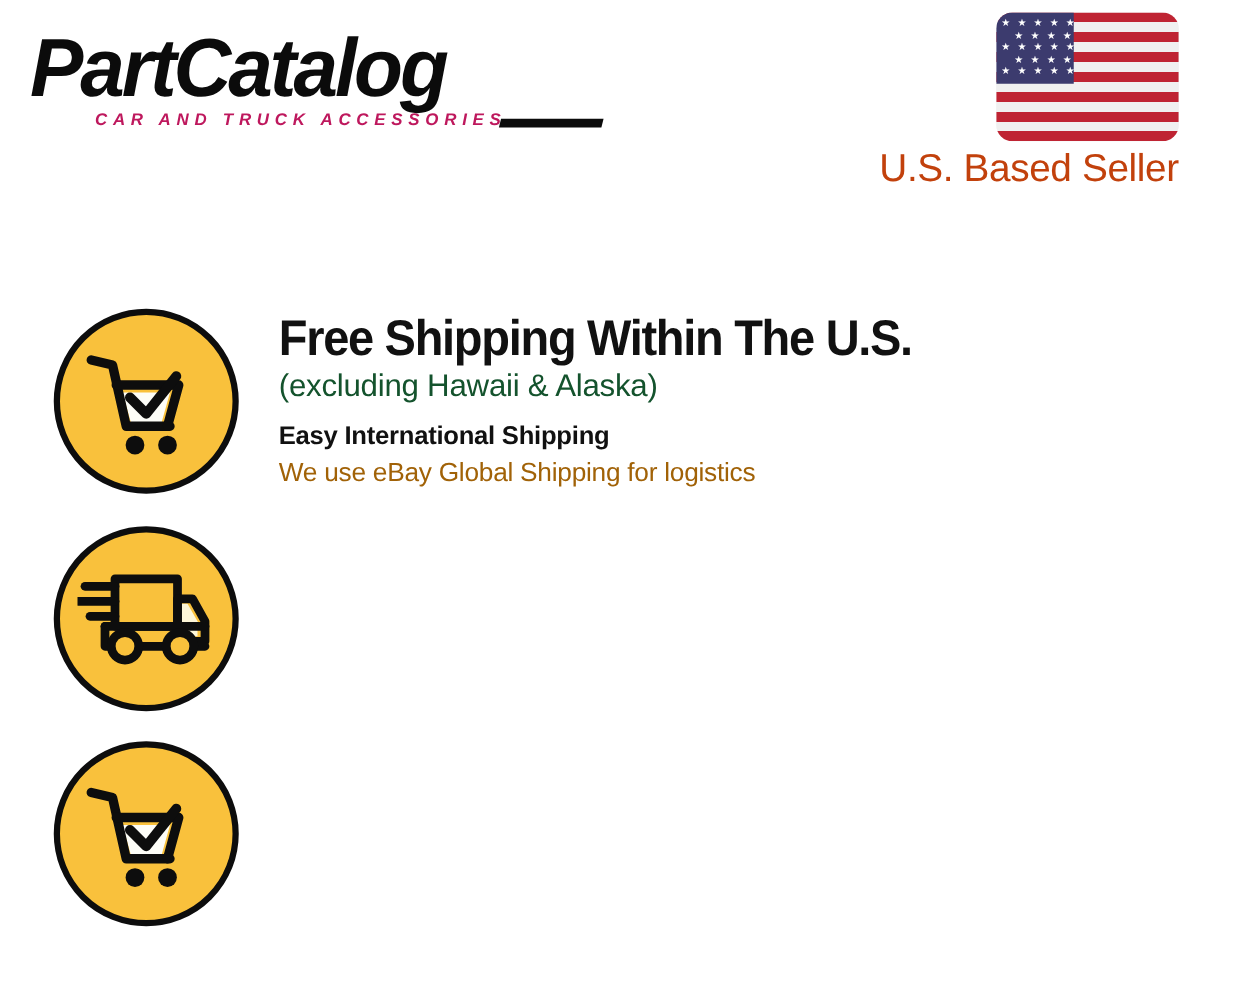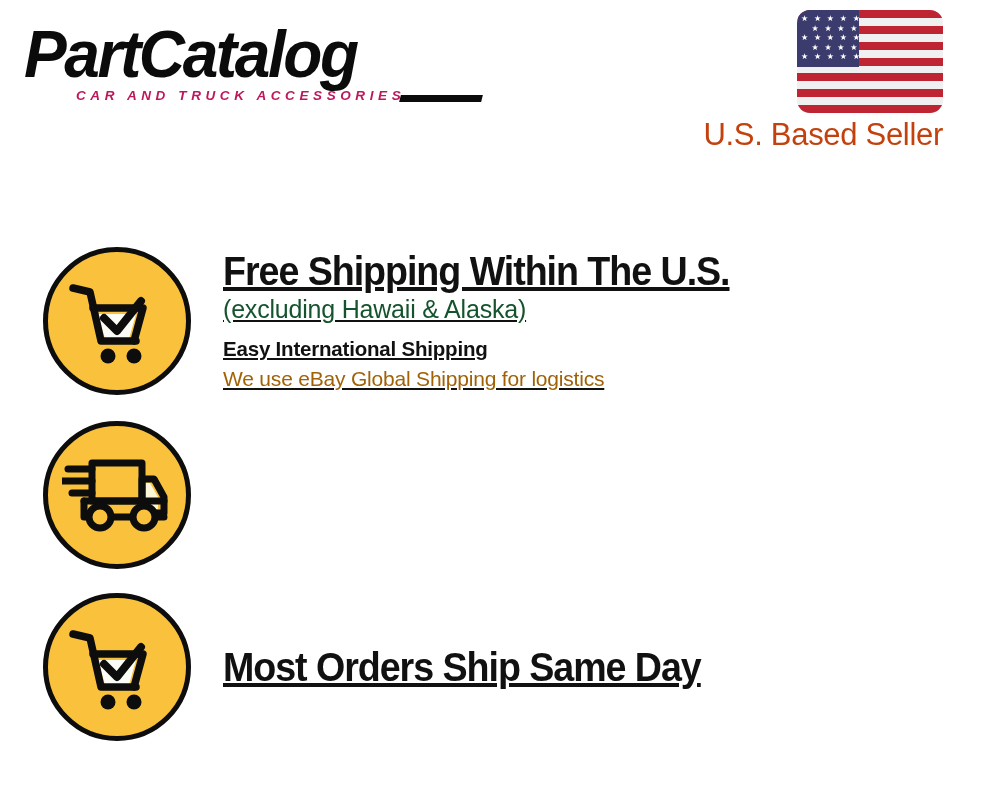--- a/index.html
+++ b/index.html
@@ -153,21 +153,20 @@
     display: flex;
     align-items: center;
     justify-content: center;
   }
   .icon-badge svg { display: block; }
 
   .feature-text {
     flex: 1 1 auto;
     margin-left: 32px;
     padding-right: 32px;
-    text-decoration: underline;
   }
   .feat-headline {
     font-family: "Liberation Sans", sans-serif;
     font-weight: bold;
     font-size: 40px;
     line-height: 46px;
     letter-spacing: -1.1px;
     color: #111111;
     transform: scaleX(0.94);
     transform-origin: left center;
@@ -267,18 +266,15 @@
     <div class="icon-badge">
       <svg width="104" height="92" viewBox="0 0 104 92" aria-hidden="true">
         <polygon points="33,39 71,39 64,64 40,64" fill="#fdfdf7"></polygon>
         <path d="M8 13 L25 17 L36 66 L71 66" fill="none" stroke="#0d0d0d" stroke-width="7.5" stroke-linecap="round" stroke-linejoin="round"></path>
         <path d="M28 33 L78 33 L69 66" fill="none" stroke="#0d0d0d" stroke-width="7.5" stroke-linecap="round" stroke-linejoin="round"></path>
         <path d="M39 43 L52 56 L76 26" fill="none" stroke="#0d0d0d" stroke-width="8" stroke-linecap="round" stroke-linejoin="round"></path>
         <circle cx="43" cy="81" r="7.5" fill="#0d0d0d"></circle>
         <circle cx="69" cy="81" r="7.5" fill="#0d0d0d"></circle>
       </svg>
     </div>
-    <div class="feature-text">
-      <div class="feat-headline">Most Orders Ship Same Day</div>
-    </div>
   </div>
 
 </div>
 
 </body></html>

